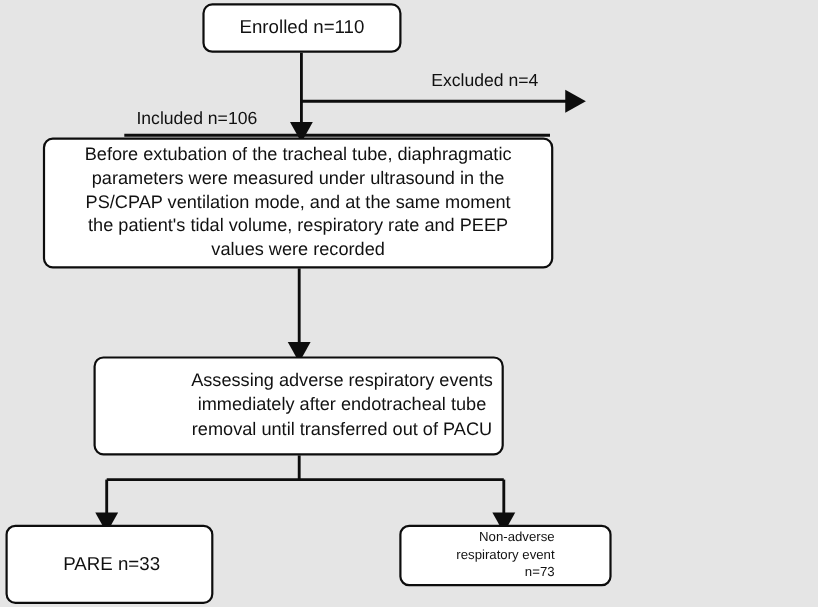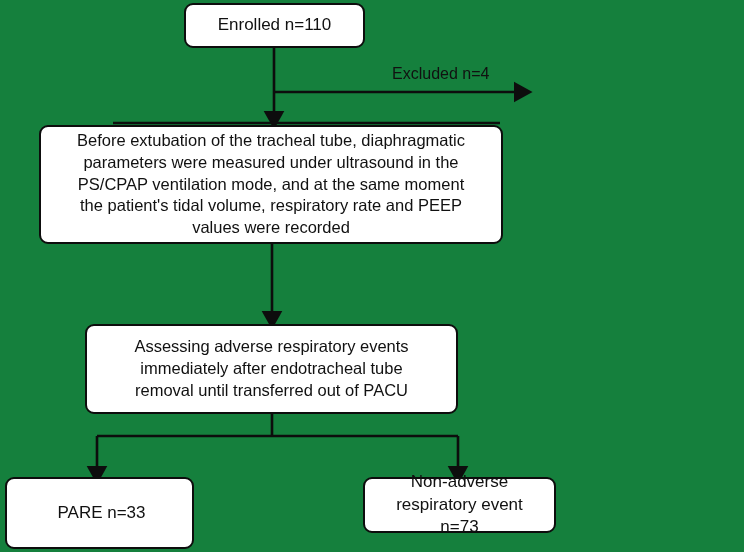--- a/index.html
+++ b/index.html
@@ -4,21 +4,21 @@
 <style>
   html, body {
     margin: 0;
     padding: 0;
     background: #ffffff;
   }
   #canvas {
     position: relative;
     width: 744px;
     height: 552px;
-    background: #15803d;
+    background: #e5e5e5;
     font-family: "Liberation Sans", sans-serif;
     overflow: hidden;
   }
   #flow-svg {
     position: absolute;
     left: 0;
     top: 0;
     width: 744px;
     height: 552px;
   }
@@ -44,23 +44,23 @@
     position: absolute;
     color: #111111;
     white-space: nowrap;
     line-height: 1;
   }
 
   
   #node-enrolled       { left: 184px; top: 3px;   width: 181px; height: 45px;  font-size: 17px; }
   #node-poor-vis       { left: 527px; top: 70px;  width: 211px; height: 44px;  font-size: 16px; }
   #node-measure        { left: 39px;  top: 125px; width: 464px; height: 119px; font-size: 16.5px; text-align: center; }
-  #node-assess         { left: 85px;  top: 324px; width: 373px; height: 90px;  font-size: 16.5px; }
+  #node-assess         { left: 85px;  top: 324px; width: 373px; height: 90px;  font-size: 16.5px; justify-content: flex-end; }
   #node-pare           { left: 5px;   top: 477px; width: 189px; height: 72px;  font-size: 17px; padding-left: 12px; }
-  #node-nonadverse     { left: 363px; top: 477px; width: 193px; height: 56px;  font-size: 17px; }
+  #node-nonadverse     { left: 363px; top: 477px; width: 193px; height: 56px;  font-size: 12px; text-align: right; }
 
   
   #label-excluded { left: 356px; top: 66px;  font-size: 16px; margin-left: 36px; }
   #label-included { left: 124px; top: 101px; font-size: 16px; }
 </style>
 </head>
 <body>
 
 <div id="canvas">
 
@@ -115,14 +115,15 @@
   </div>
 
   <div class="node" id="node-nonadverse">
     <span class="node-text">Non-adverse
 respiratory event
 n=73</span>
   </div>
 
   <div class="edge-label" id="label-excluded">Excluded n=4</div>
 
+  <div class="edge-label" id="label-included">Included n=106</div>
 
 </div>
 
 </body></html>

